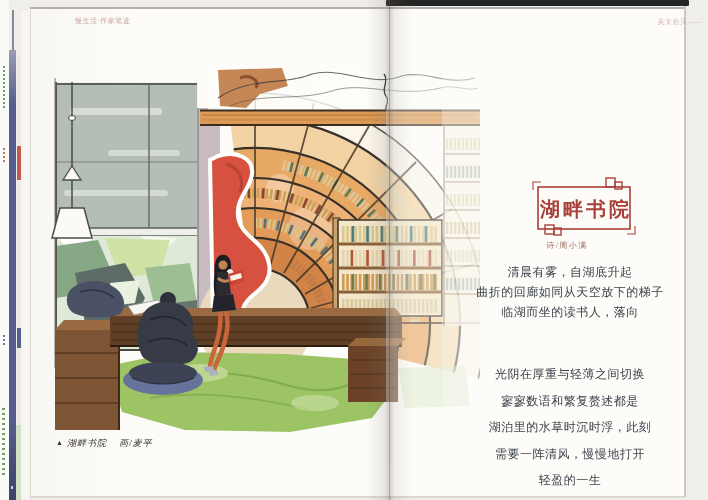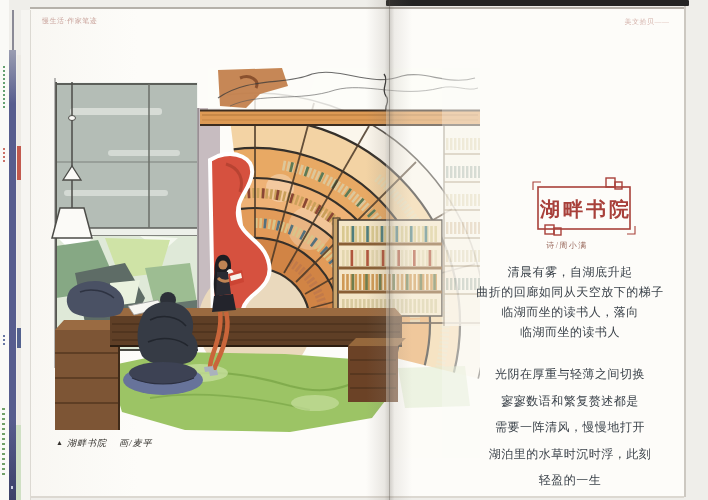--- a/index.html
+++ b/index.html
@@ -30,21 +30,21 @@
   .strip-blue{left:9px;top:50px;width:7px;height:450px;
     background:linear-gradient(#9a9db1, #575d8e 12%, #575d8e 82%, #3c4268);}
   .strip-dot{left:11px;top:486px;width:2px;height:3px;background:#cdd2e4;}
   .strip-mid-base{left:17px;top:55px;width:4px;height:445px;background:#eceae4;}
   .strip-red{left:17px;top:146px;width:4px;height:34px;background:#c25a4e;}
   .strip-blue2{left:17px;top:328px;width:4px;height:20px;background:#53628f;}
   .strip-green{left:16px;top:425px;width:5px;height:75px;background:#cfe0c4;}
   .page-stack{left:21px;top:10px;width:9px;height:490px;background:#f6f5f1;border-right:1px solid #dcd9d2;}
 
   
-  .masthead{font-size:7px;letter-spacing:.5px;color:#c49a92;opacity:.9;filter:blur(.3px);white-space:nowrap;}
+  .masthead{font-size:7px;letter-spacing:.5px;color:#c49a92;opacity:.9;filter:blur(.3px);white-space:nowrap;margin-left:33px;}
   .masthead-left{left:42px;top:16px;}
   .masthead-right{left:608px;top:17px;width:78px;text-align:center;color:#cfa9a1;}
 
   
   .illustration{left:50px;top:68px;width:430px;height:390px;}
 
   
   .caption{left:56px;top:437px;font-size:9px;color:#33302c;font-style:italic;letter-spacing:1px;white-space:nowrap;}
   .caption .marker{font-style:normal;font-size:7px;vertical-align:1px;margin-right:3px;}
   .caption .credit{margin-left:12px;}
@@ -337,24 +337,23 @@
     <rect x="24" y="51" width="7" height="7" stroke-width="1.4"></rect>
   </g>
 </svg>
 <div class="abs title-text">湖畔书院</div>
 <div class="abs byline">诗/周小满</div>
 
 <div class="abs stanza stanza1">
   <div class="poem-line">清晨有雾，自湖底升起</div>
   <div class="poem-line">曲折的回廊如同从天空放下的梯子</div>
   <div class="poem-line">临湖而坐的读书人，落向</div>
-  <div class="poem-line">临湖而坐的读书人</div>
 </div>
 <div class="abs stanza stanza2">
   <div class="poem-line">光阴在厚重与轻薄之间切换</div>
   <div class="poem-line">寥寥数语和繁复赘述都是</div>
+  <div class="poem-line">湖泊里的水草时沉时浮，此刻</div>
   <div class="poem-line">需要一阵清风，慢慢地打开</div>
-  <div class="poem-line">湖泊里的水草时沉时浮，此刻</div>
   <div class="poem-line">轻盈的一生</div>
 </div>
 
 <div class="abs gutter"></div>
 <div class="abs gutter-line"></div>
 
 </body></html>

